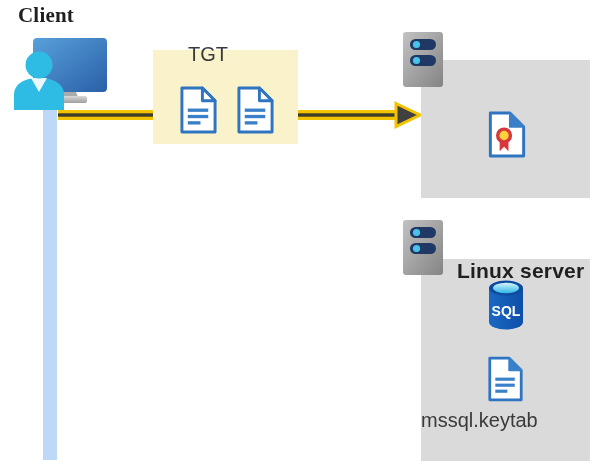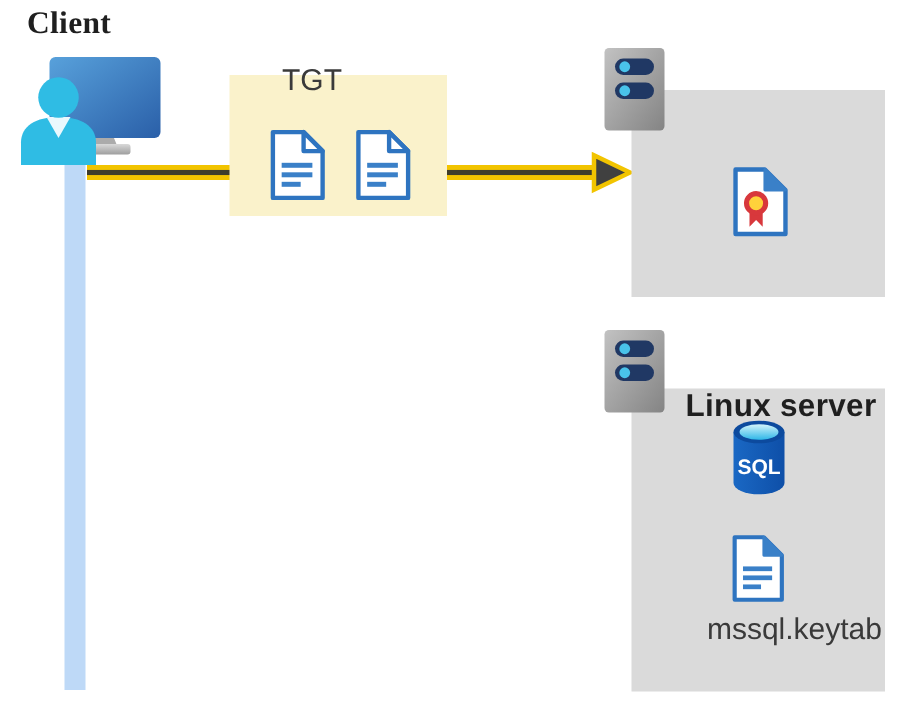--- a/index.html
+++ b/index.html
@@ -30,21 +30,21 @@
   #dc-box{left:421px;top:60px;width:169px;height:138px;}
   #linux-box{left:421px;top:259px;width:169px;height:202px;}
   #dc-server-icon{left:402px;top:31px;}
   #linux-server-icon{left:402px;top:219px;}
   #dc-label{left:457px;top:6px;width:132px;}
   #linux-label{left:457px;top:226px;width:140px;white-space:nowrap;margin-top:33px;}
   #client-icon{left:12px;top:36px;}
   #cert-icon{left:487px;top:111px;}
   #sql-icon{left:488px;top:280px;}
   #keytab-doc{left:487px;top:355px;}
-  #keytab-label{left:421px;top:409px;width:167px;text-align:right;}
+  #keytab-label{left:421px;top:409px;width:167px;text-align:left;}
   .doc-page{fill:#ffffff;stroke:#2e74c0;stroke-width:3;stroke-linejoin:round;}
   .doc-line{fill:#3a80c8;}
   .flap-light{fill:#ffffff;stroke:#2e74c0;stroke-width:3;stroke-linejoin:round;}
   .flap-solid{fill:#3a80c8;stroke:#3a80c8;stroke-width:2;stroke-linejoin:round;}
 </style>
 </head>
 <body>
 
 <div id="canvas">
 

